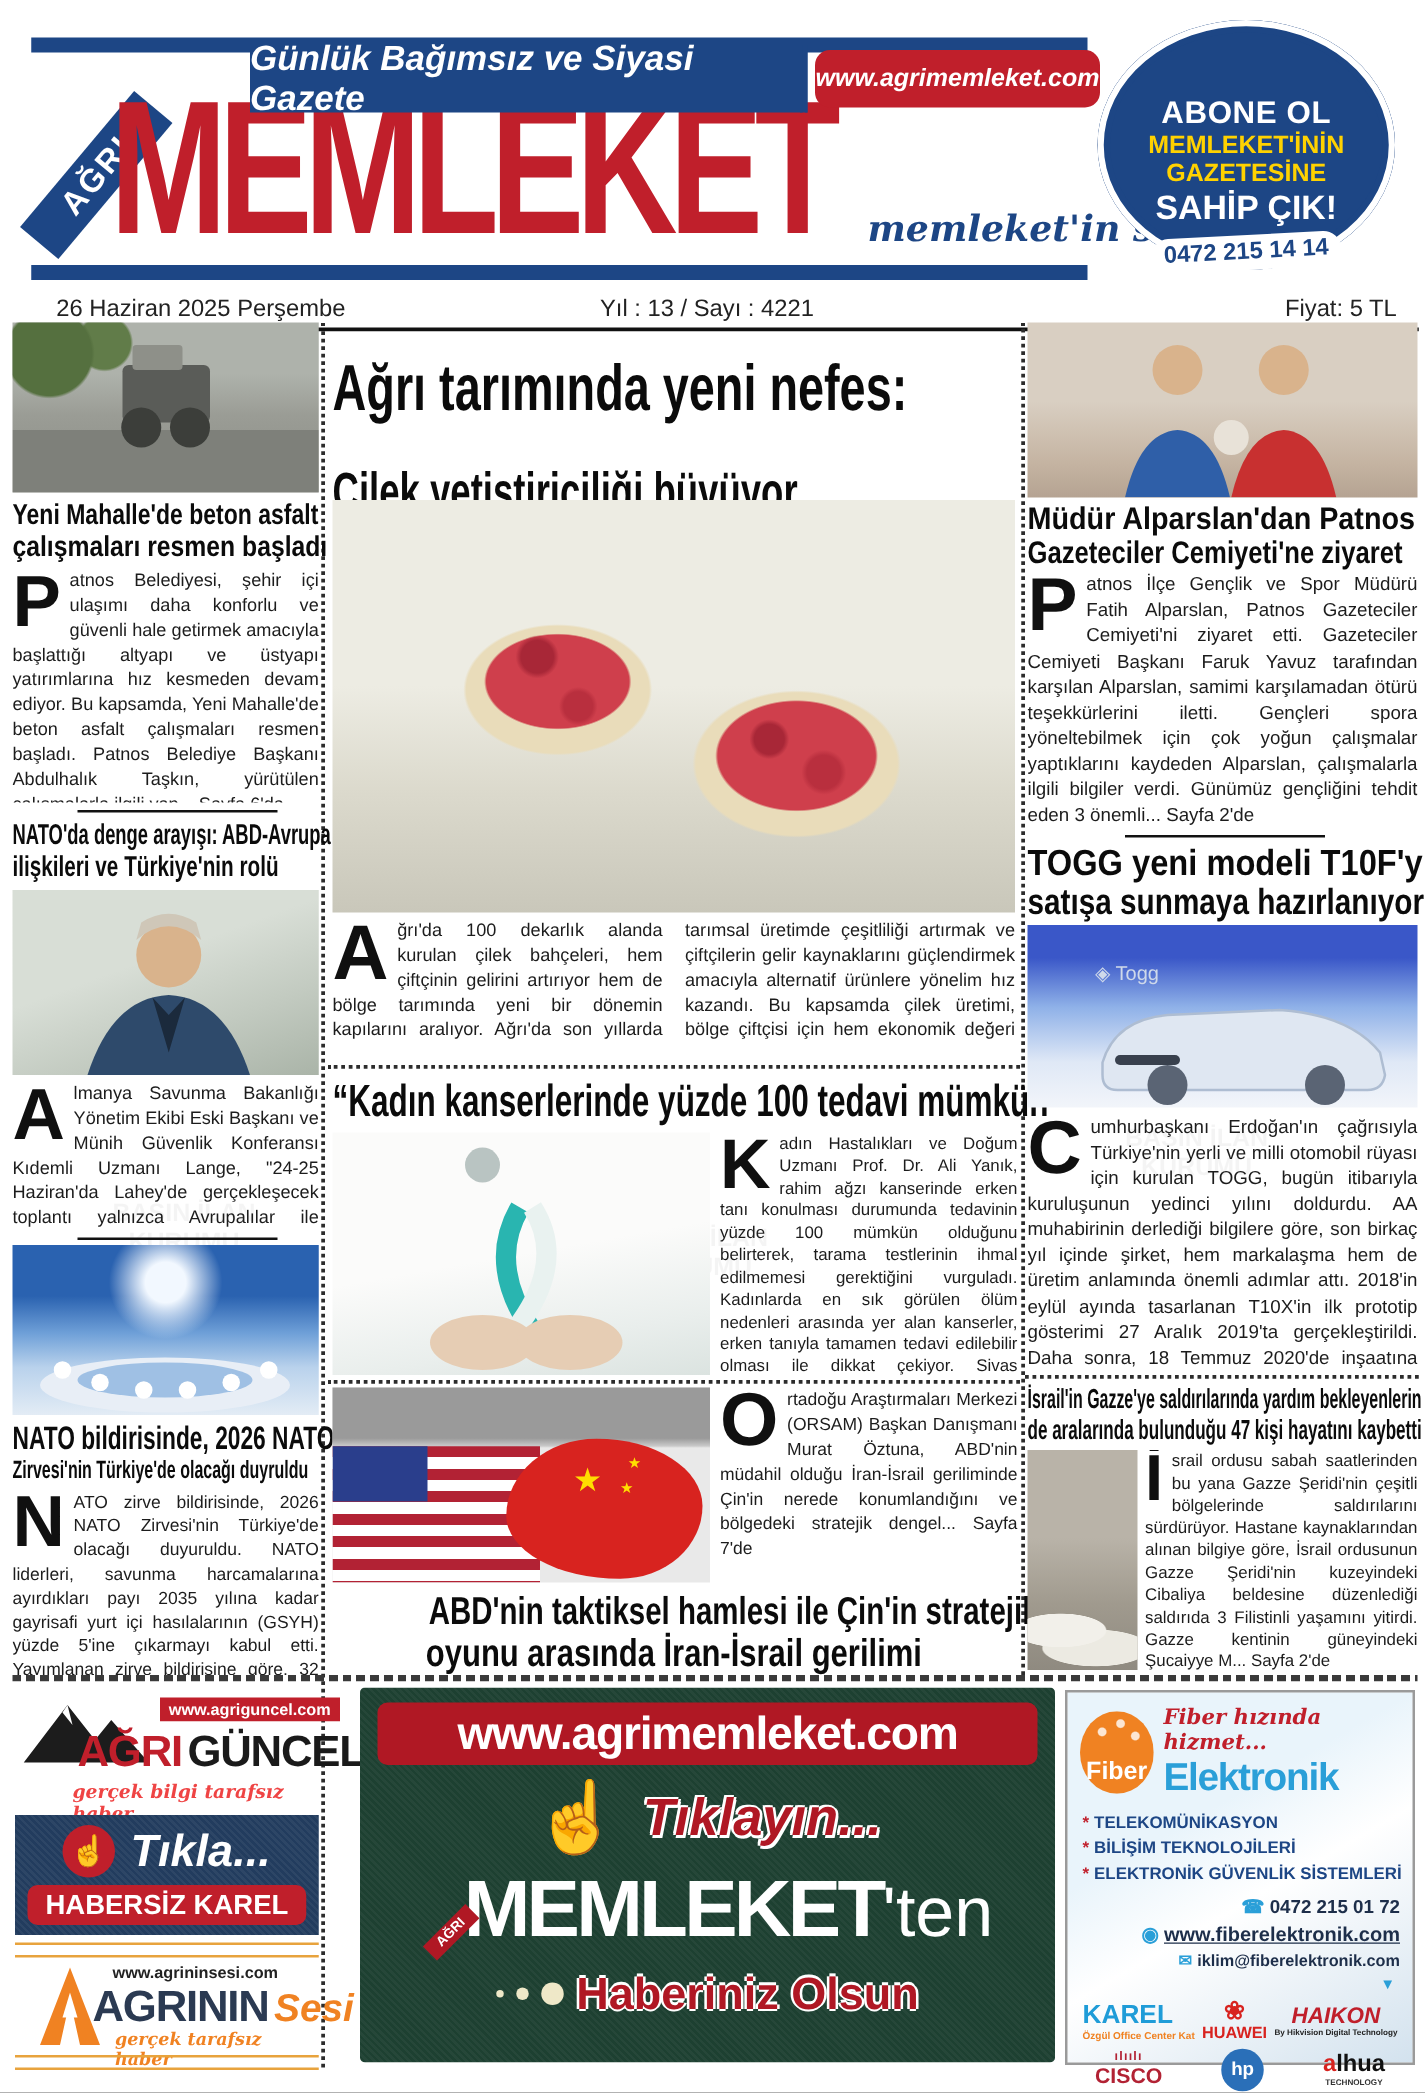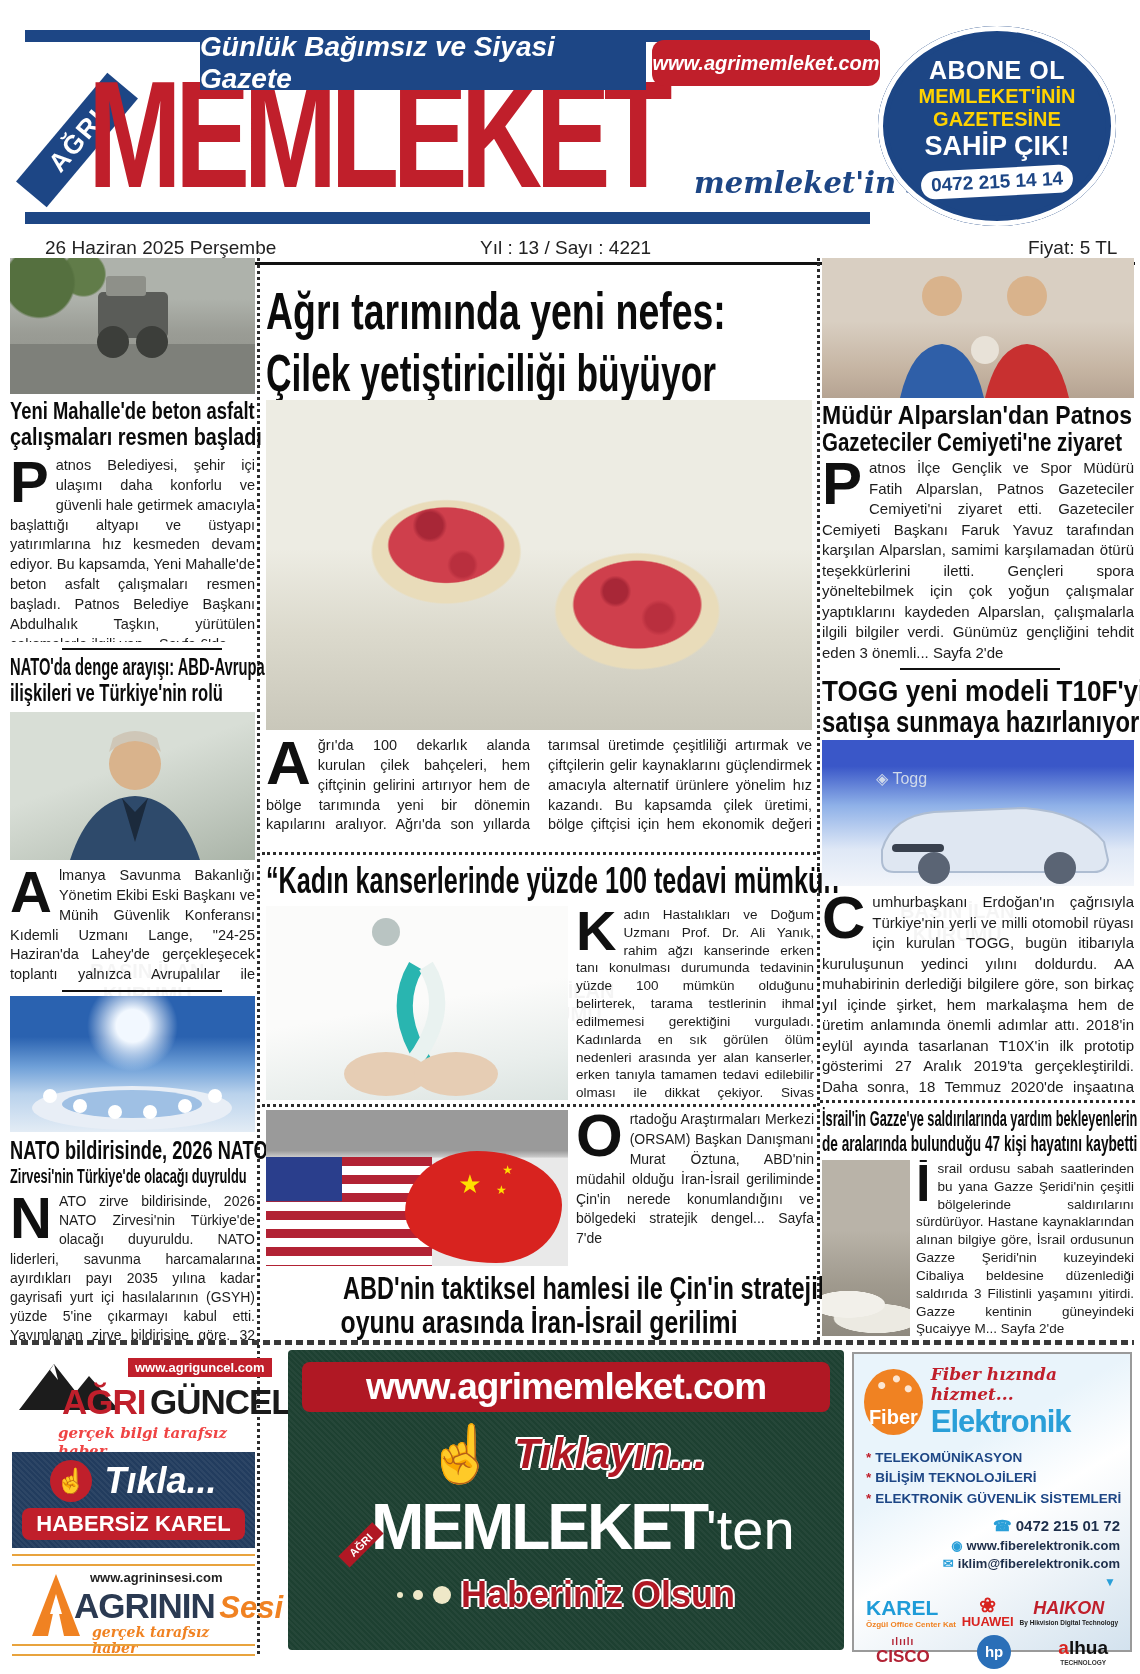--- a/index.html
+++ b/index.html
@@ -173,21 +173,21 @@
   <div class="abs site-box" style="left:652px;top:40px;width:228px;height:46px;">
     <span>www.agrimemleket.com</span>
   </div>
 
   <div class="abs slogan-script" style="left:694px;top:166px;">
     <span>memleket'in sesi</span>
   </div>
 
   <div class="abs bar" style="left:25px;top:212px;width:845px;height:12px;"></div>
 
-  <div class="abs oval" style="left:878px;top:26px;width:238px;height:200px;">
+  <div class="abs oval" style="left:878px;top:16px;width:238px;height:200px;justify-content:flex-end;">
     <div class="l1">ABONE OL</div>
     <div class="l2">MEMLEKET'İNİN</div>
     <div class="l2">GAZETESİNE</div>
     <div class="l4">SAHİP ÇIK!</div>
     <div class="phone-pill">0472 215 14 14</div>
   </div>
 
   <div class="abs dateline" style="left:45px;top:237px;">26 Haziran 2025 Perşembe</div>
   <div class="abs dateline" style="left:480px;top:237px;">Yıl : 13 / Sayı : 4221</div>
   <div class="abs dateline" style="left:1028px;top:237px;">Fiyat: 5 TL</div>
@@ -249,21 +249,21 @@
   <div class="abs hl" style="left:10px;top:1136px;">
     <div class="hlline" style="font-size:26px;line-height:28px;"><span class="sq" style="transform:scaleX(.70);">NATO bildirisinde, 2026 NATO</span></div>
     <div class="hlline" style="font-size:20px;line-height:24px;"><span class="sq" style="transform:scaleX(.64);">Zirvesi'nin Türkiye'de olacağı duyruldu</span></div>
   </div>
   <div class="abs body" style="left:10px;top:1192px;width:245px;height:148px;font-size:14px;">
     <span class="dc" style="font-size:58px;">N</span><span>ATO zirve bildirisinde, 2026 NATO Zirvesi'nin Türkiye'de olacağı duyuruldu. NATO liderleri, savunma harcamalarına ayırdıkları payı 2035 yılına kadar gayrisafi yurt içi hasılalarının (GSYH) yüzde 5'ine çıkarmayı kabul etti. Yayımlanan zirve bildirisine göre, 32 ülkenin lideri, kolektif savunma taahhüt eden NATO... Sayfa 6'da</span>
   </div>
 
   <div class="abs hl" style="left:266px;top:268px;">
     <div class="hlline" style="font-size:52px;line-height:62px;margin-top:12px;"><span class="sq" style="transform:scaleX(.72);">Ağrı tarımında yeni nefes:</span></div>
-    <div class="hlline" style="font-size:52px;line-height:62px;"><span class="sq" style="transform:scaleX(.68);">Çilek yetiştiriciliği büyüyor</span></div>
+    <div class="hlline" style="font-size:43px;line-height:62px;margin-top:21px;"><span class="sq" style="transform:scaleX(.68);">Çilek yetiştiriciliği büyüyor</span></div>
   </div>
 
   <div class="abs photo ph-straw" style="left:266px;top:400px;width:546px;height:330px;"></div>
 
   <div class="abs body cols2" style="left:266px;top:736px;width:546px;height:112px;">
     <span class="dc" style="font-size:62px;">A</span><span>ğrı'da 100 dekarlık alanda kurulan çilek bahçeleri, hem çiftçinin gelirini artırıyor hem de bölge tarımında yeni bir dönemin kapılarını aralıyor. Ağrı'da son yıllarda tarımsal üretimde çeşitliliği artırmak ve çiftçilerin gelir kaynaklarını güçlendirmek amacıyla alternatif ürünlere yönelim hız kazandı. Bu kapsamda çilek üretimi, bölge çiftçisi için hem ekonomik değeri yüksek hem de iklim şartlarına uygun bir ürün olarak öne çıktı. 2021-2023 yıllarında... Sayfa 6'da</span>
   </div>
 
   <div class="abs hdots" style="left:262px;top:852px;width:554px;"></div>
 
@@ -416,21 +416,21 @@
         <div class="fiber-name">Elektronik</div>
       </div>
     </div>
     <div style="padding:8px 0 0 12px;">
       <div class="fiber-item"><span class="ast">*</span><span>TELEKOMÜNİKASYON</span></div>
       <div class="fiber-item"><span class="ast">*</span><span>BİLİŞİM TEKNOLOJİLERİ</span></div>
       <div class="fiber-item"><span class="ast">*</span><span>ELEKTRONİK GÜVENLİK SİSTEMLERİ</span></div>
     </div>
     <div class="fiber-contact" style="padding:6px 10px 0 0;">
       <div><span class="fiber-ico">☎</span><span>0472 215 01 72</span></div>
-      <div style="font-size:13px;"><span class="fiber-ico">◉</span><span>www.fiberelektronik.com</span></div>
+      <div style="font-size:16px;text-decoration:underline;"><span class="fiber-ico">◉</span><span>www.fiberelektronik.com</span></div>
       <div style="font-size:13px;"><span class="fiber-ico">✉</span><span>iklim@fiberelektronik.com</span></div>
       <div style="font-size:12px;"><span class="fiber-ico">▼</span></div>
     </div>
     <div class="brandrow" style="padding:4px 12px 0 12px;">
       <div class="b-karel"><span>KAREL</span><small>Özgül Office Center Kat</small></div>
       <div class="b-huawei"><span class="fl">❀</span><span>HUAWEI</span></div>
       <div class="b-haikon"><span>HAIKON</span><small>By Hikvision Digital Technology</small></div>
     </div>
     <div class="brandrow" style="padding:6px 22px 0 22px;">
       <div class="b-cisco"><span class="bars">ılıılı</span><span>CISCO</span></div>

